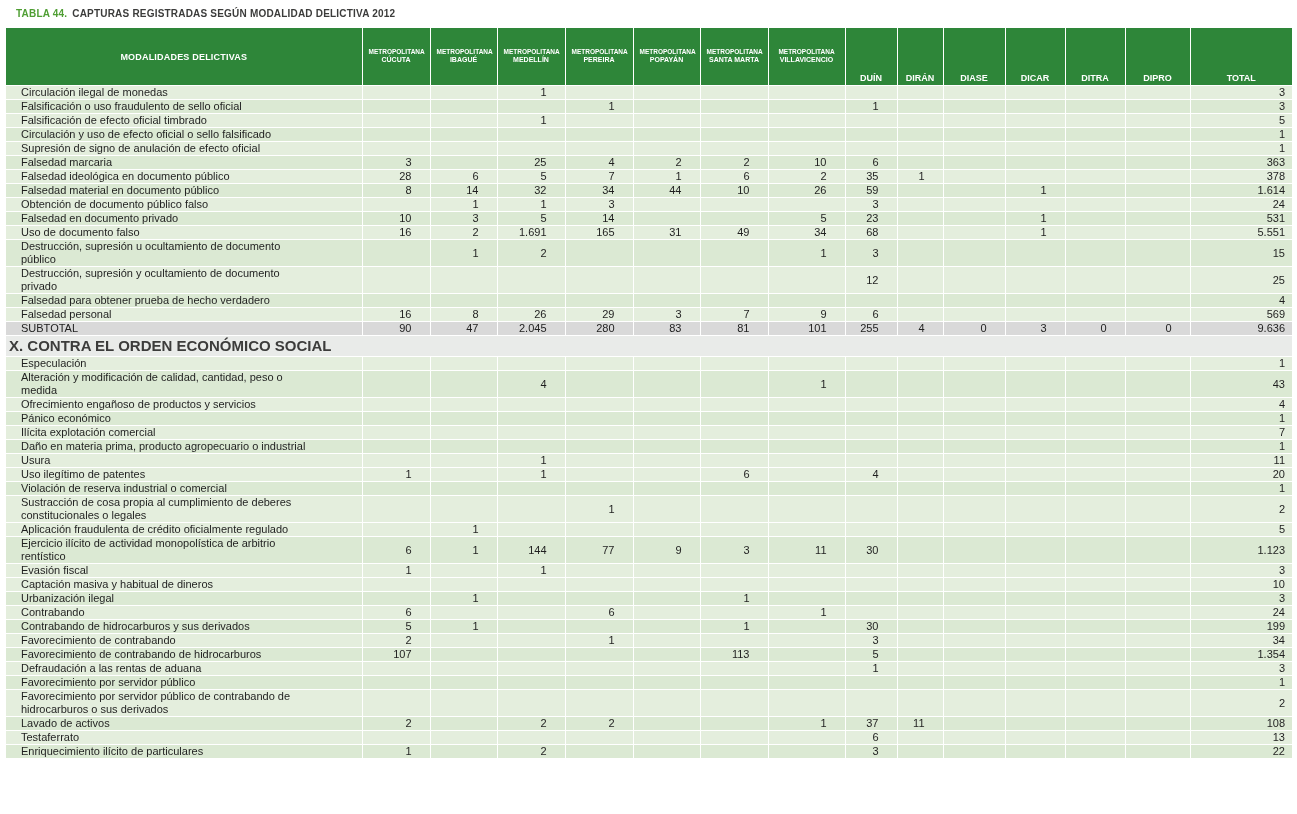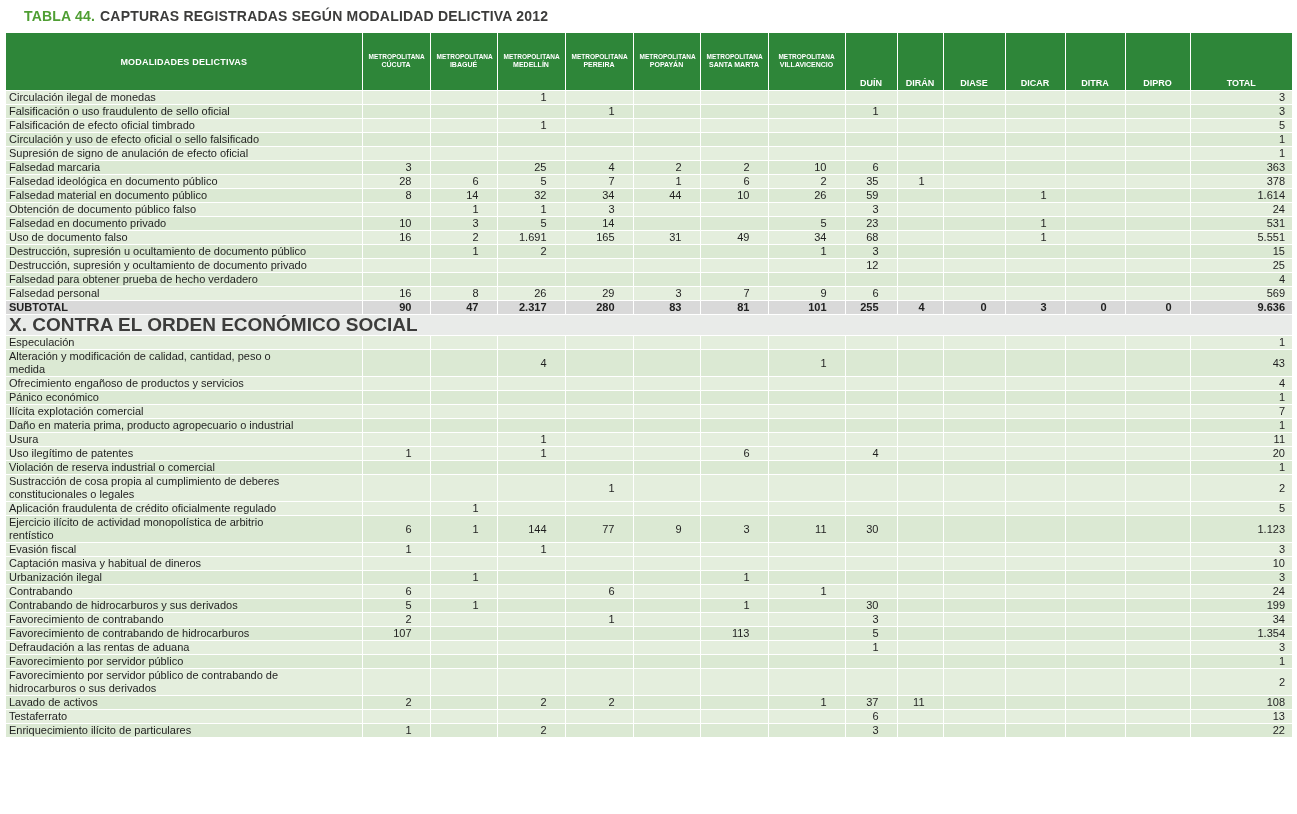--- a/index.html
+++ b/index.html
@@ -4,21 +4,21 @@
 <style>
   * { box-sizing: border-box; margin: 0; padding: 0; }
   html, body {
     width: 1297px; height: 814px;
     background: #ffffff;
     font-family: "Liberation Sans", "DejaVu Sans", sans-serif;
     overflow: hidden;
   }
   .page { padding: 7px 5px 0 6px; }
 
-  .title { font-weight: bold; font-size: 14px; letter-spacing: 0.2px; margin: 1px 0 9px 18px; }
+  .title { font-weight: bold; font-size: 10px; letter-spacing: 0.2px; margin: 1px 0 9px 10px; }
   .title-label { color: var(--title-green, #4f9e33); margin-right: 5px; }
   .title-text  { color: #3c3c3b; }
 
   table.data-table {
     border-collapse: collapse;
     table-layout: fixed;
     width: 1286px;
   }
 
   thead th {
@@ -42,32 +42,32 @@
     color: #1f1f1f;
     line-height: 13px;
     border-left: 1px solid #ffffff;
     border-top: 1px solid #ffffff;
     vertical-align: middle;
     padding: 0;
     overflow: hidden;
   }
   tbody td:first-child { border-left: none; }
 
-  .label-cell { text-align: left; padding-left: 3px; padding-right: 52px; }
+  .label-cell { text-align: left; padding-left: 15px; padding-right: 52px; }
   .value-cell { text-align: right; padding-right: 18px; }
   .total-cell { padding-right: 7px; }
 
   tr.odd  td { background: var(--row-light, #e4eedd); }
   tr.even td { background: var(--row-dark,  #dbe9d3); }
-  tr.subtotal td { background: var(--subtotal-gray, #d9d9d9); font-weight: bold; color: #222; }
+  tr.subtotal td { background: var(--subtotal-gray, #d9d9d9); font-weight: normal; color: #222; }
 
   .section-cell {
     background: var(--section-gray, #e9ebe9);
     font-weight: bold;
-    font-size: 19px;
+    font-size: 15px;
     line-height: 18px;
     color: #3c3c3b;
     padding: 1px 0 1px 3px;
     text-align: left;
   }
 </style>
 </head>
 <body>
 
 <div class="page">
@@ -400,21 +400,21 @@
           <td class="value-cell"></td>
           <td class="value-cell"></td>
           <td class="value-cell"></td>
           <td class="value-cell"></td>
           <td class="value-cell total-cell">569</td>
         </tr>
         <tr class="subtotal">
           <td class="label-cell">SUBTOTAL</td>
           <td class="value-cell">90</td>
           <td class="value-cell">47</td>
-          <td class="value-cell">2.317</td>
+          <td class="value-cell">2.045</td>
           <td class="value-cell">280</td>
           <td class="value-cell">83</td>
           <td class="value-cell">81</td>
           <td class="value-cell">101</td>
           <td class="value-cell">255</td>
           <td class="value-cell">4</td>
           <td class="value-cell">0</td>
           <td class="value-cell">3</td>
           <td class="value-cell">0</td>
           <td class="value-cell">0</td>

